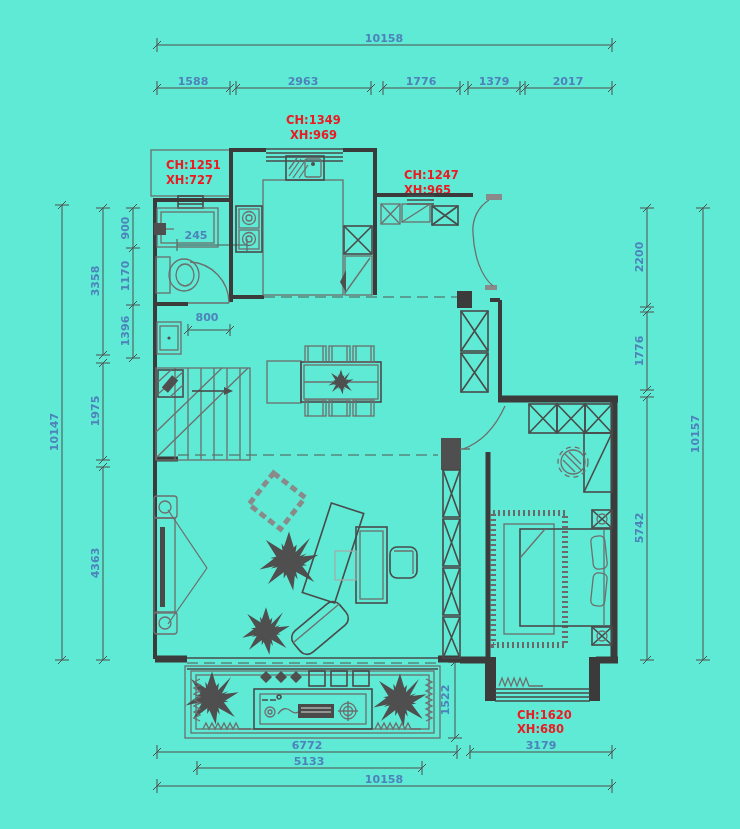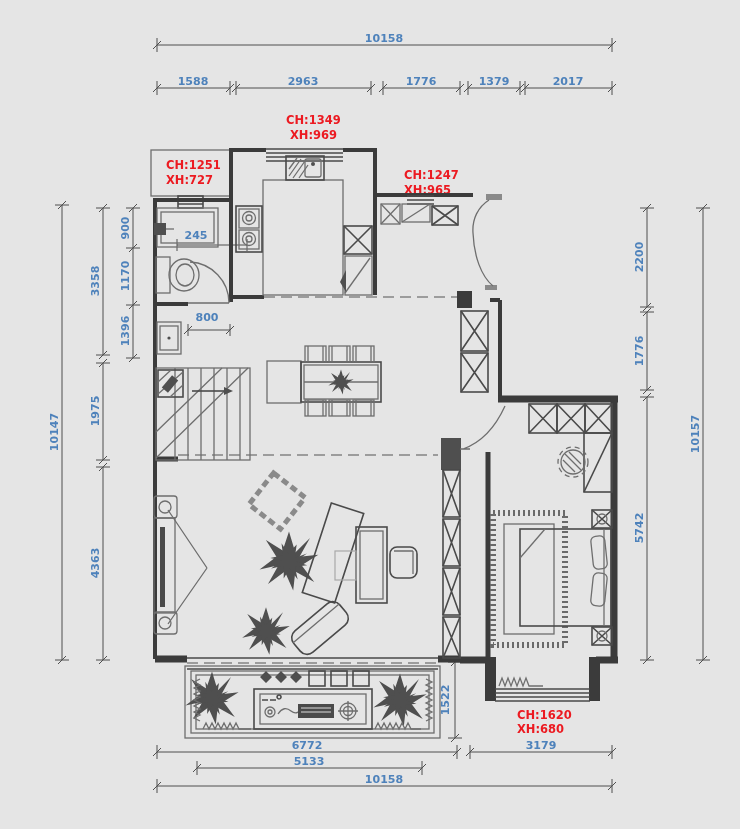--- a/index.html
+++ b/index.html
@@ -1,16 +1,16 @@
 <!DOCTYPE html>
 <html><head>
 <meta charset="utf-8">
 <style>
   html,body{margin:0;padding:0;background:#ffffff;}
-  #stage{position:relative;width:740px;height:829px;background:#e5e5e5;overflow:hidden;
+  #stage{position:relative;width:740px;height:829px;background:#5eead4;overflow:hidden;
          font-family:"DejaVu Sans",sans-serif;}
   svg{position:absolute;left:0;top:0;}
   
   .w  {stroke:#3b3b3b;fill:none;} .w4{stroke-width:4;} .w5{stroke-width:5;} .w7{stroke-width:7;}
   .f  {stroke:#6e6e6e;stroke-width:1.3;fill:none;}
   .fd {stroke:#4a4a4a;stroke-width:1.6;fill:none;}
   .fill-d{fill:#4f4f4f;stroke:none;}
   .dim{stroke:#4f4f4f;stroke-width:1;fill:none;}
   .dash{stroke:#555;stroke-width:1.2;fill:none;stroke-dasharray:11 6;}
   .dt {fill:#4e82bb;font-size:11px;font-weight:bold;}

